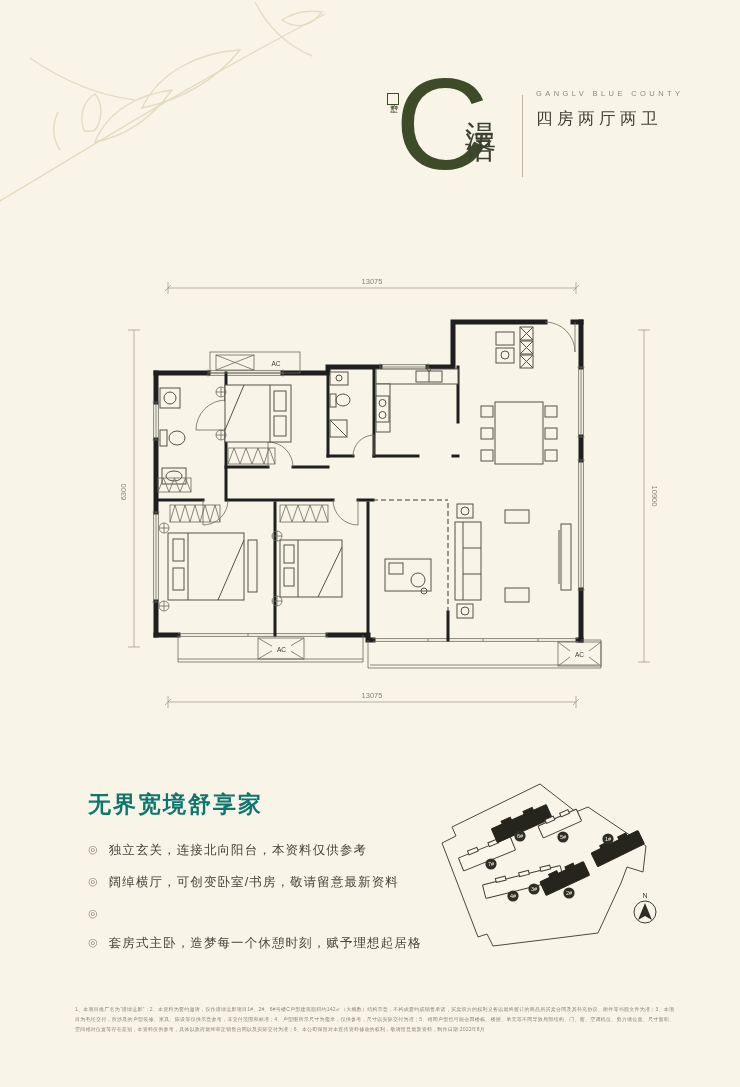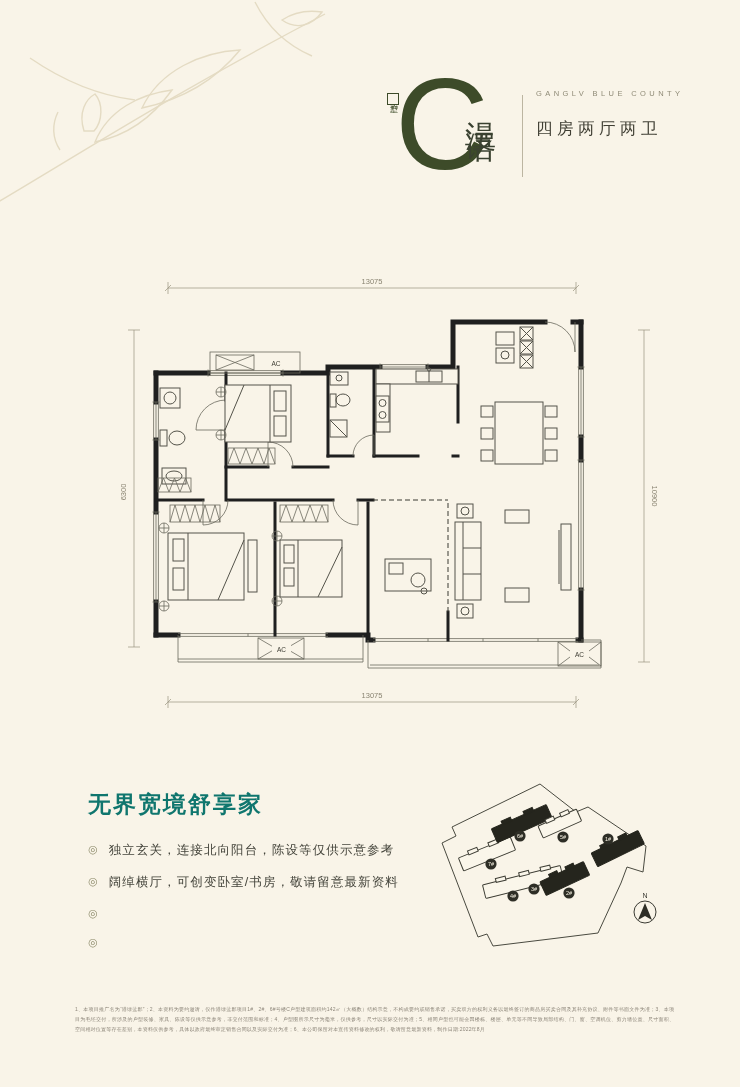--- a/index.html
+++ b/index.html
@@ -20,21 +20,21 @@
              text-orientation:upright;font-size:31px;letter-spacing:11px;color:#3a4130;line-height:1;}
   .hdr-divider{position:absolute;left:137px;top:20px;width:1px;height:82px;background:#bcb5a1;}
   .area-group{position:absolute;left:151px;top:13px;width:165px;}
   .area-row{display:flex;align-items:flex-start;}
   .area-prefix{writing-mode:vertical-rl;text-orientation:upright;font-size:8.5px;color:#6c685a;
                letter-spacing:2px;margin:7px 2px 0 0;line-height:1;}
   .area-value{font-size:54px;line-height:1;color:#45453a;font-weight:bold;letter-spacing:-2px;
               transform:scaleX(.95);transform-origin:left top;}
   .area-sup{font-size:20px;color:#45453a;font-weight:bold;margin-top:1px;}
   .project-en{margin-top:1px;font-size:7.5px;letter-spacing:3.4px;color:#908b77;}
-  .layout-cn{margin-top:20px;font-size:16.5px;letter-spacing:4.5px;color:#403f34;}
+  .layout-cn{margin-top:10px;font-size:16.5px;letter-spacing:4.5px;color:#403f34;}
 
   
   .floorplan{position:absolute;left:118px;top:272px;}
   .wall{stroke:#1f1f1f;stroke-width:5;fill:none;stroke-linecap:square;}
   .iwall{stroke:#1f1f1f;stroke-width:3;fill:none;stroke-linecap:square;}
   .thin{stroke:#6b6a5e;stroke-width:.8;fill:none;}
   .furn{stroke:#54534a;stroke-width:1;fill:#f9f4e8;}
   .dashedw{stroke:#3a3a32;stroke-width:1;stroke-dasharray:5 3;fill:none;}
   .dim{stroke:#9a947e;stroke-width:.7;fill:none;}
   .dimtext{fill:#8a8472;font-size:7.5px;font-family:"Liberation Sans",sans-serif;}
@@ -333,31 +333,32 @@
       <text class="aclabel" x="461.5" y="385" text-anchor="middle">AC</text>
     </g>
     <text class="aclabel" x="158" y="93.5" text-anchor="middle">AC</text>
   </svg>
 
   <div class="features">
     <h2>无界宽境舒享家</h2>
     <ul>
       <li>
         <span class="bullet">◎</span>
-        <span>独立玄关，连接北向阳台，陈设等仅供示意参考</span>
+        <span>独立玄关，连接北向阳台，本资料仅供参考</span>
         </li>
       <li>
         <span class="bullet">◎</span>
         <span>阔绰横厅，可创变卧室/书房，敬请留意最新资料</span>
         </li>
       <li>
         <span class="bullet">◎</span>
         </li>
       <li>
         <span class="bullet">◎</span>
+        <span>套房式主卧，造梦每一个休憩时刻，赋予理想起居格</span>
         </li>
     </ul>
   </div>
 
   <svg class="siteplan" width="255" height="218" viewBox="0 0 255 218">
     <polygon class="bounds" points="110,12 146,40 158,35 216,74 213,100 197,95 191,111 168,161 120,167 63,174 57,162 48,165 12,71 26,64 22,55"></polygon>
 
     <g class="bld" transform="translate(57,82) rotate(-22)">
       <rect x="-28" y="-7" width="56" height="14" rx="1"></rect>
         <rect x="-17" y="-10" width="10" height="4"></rect>

